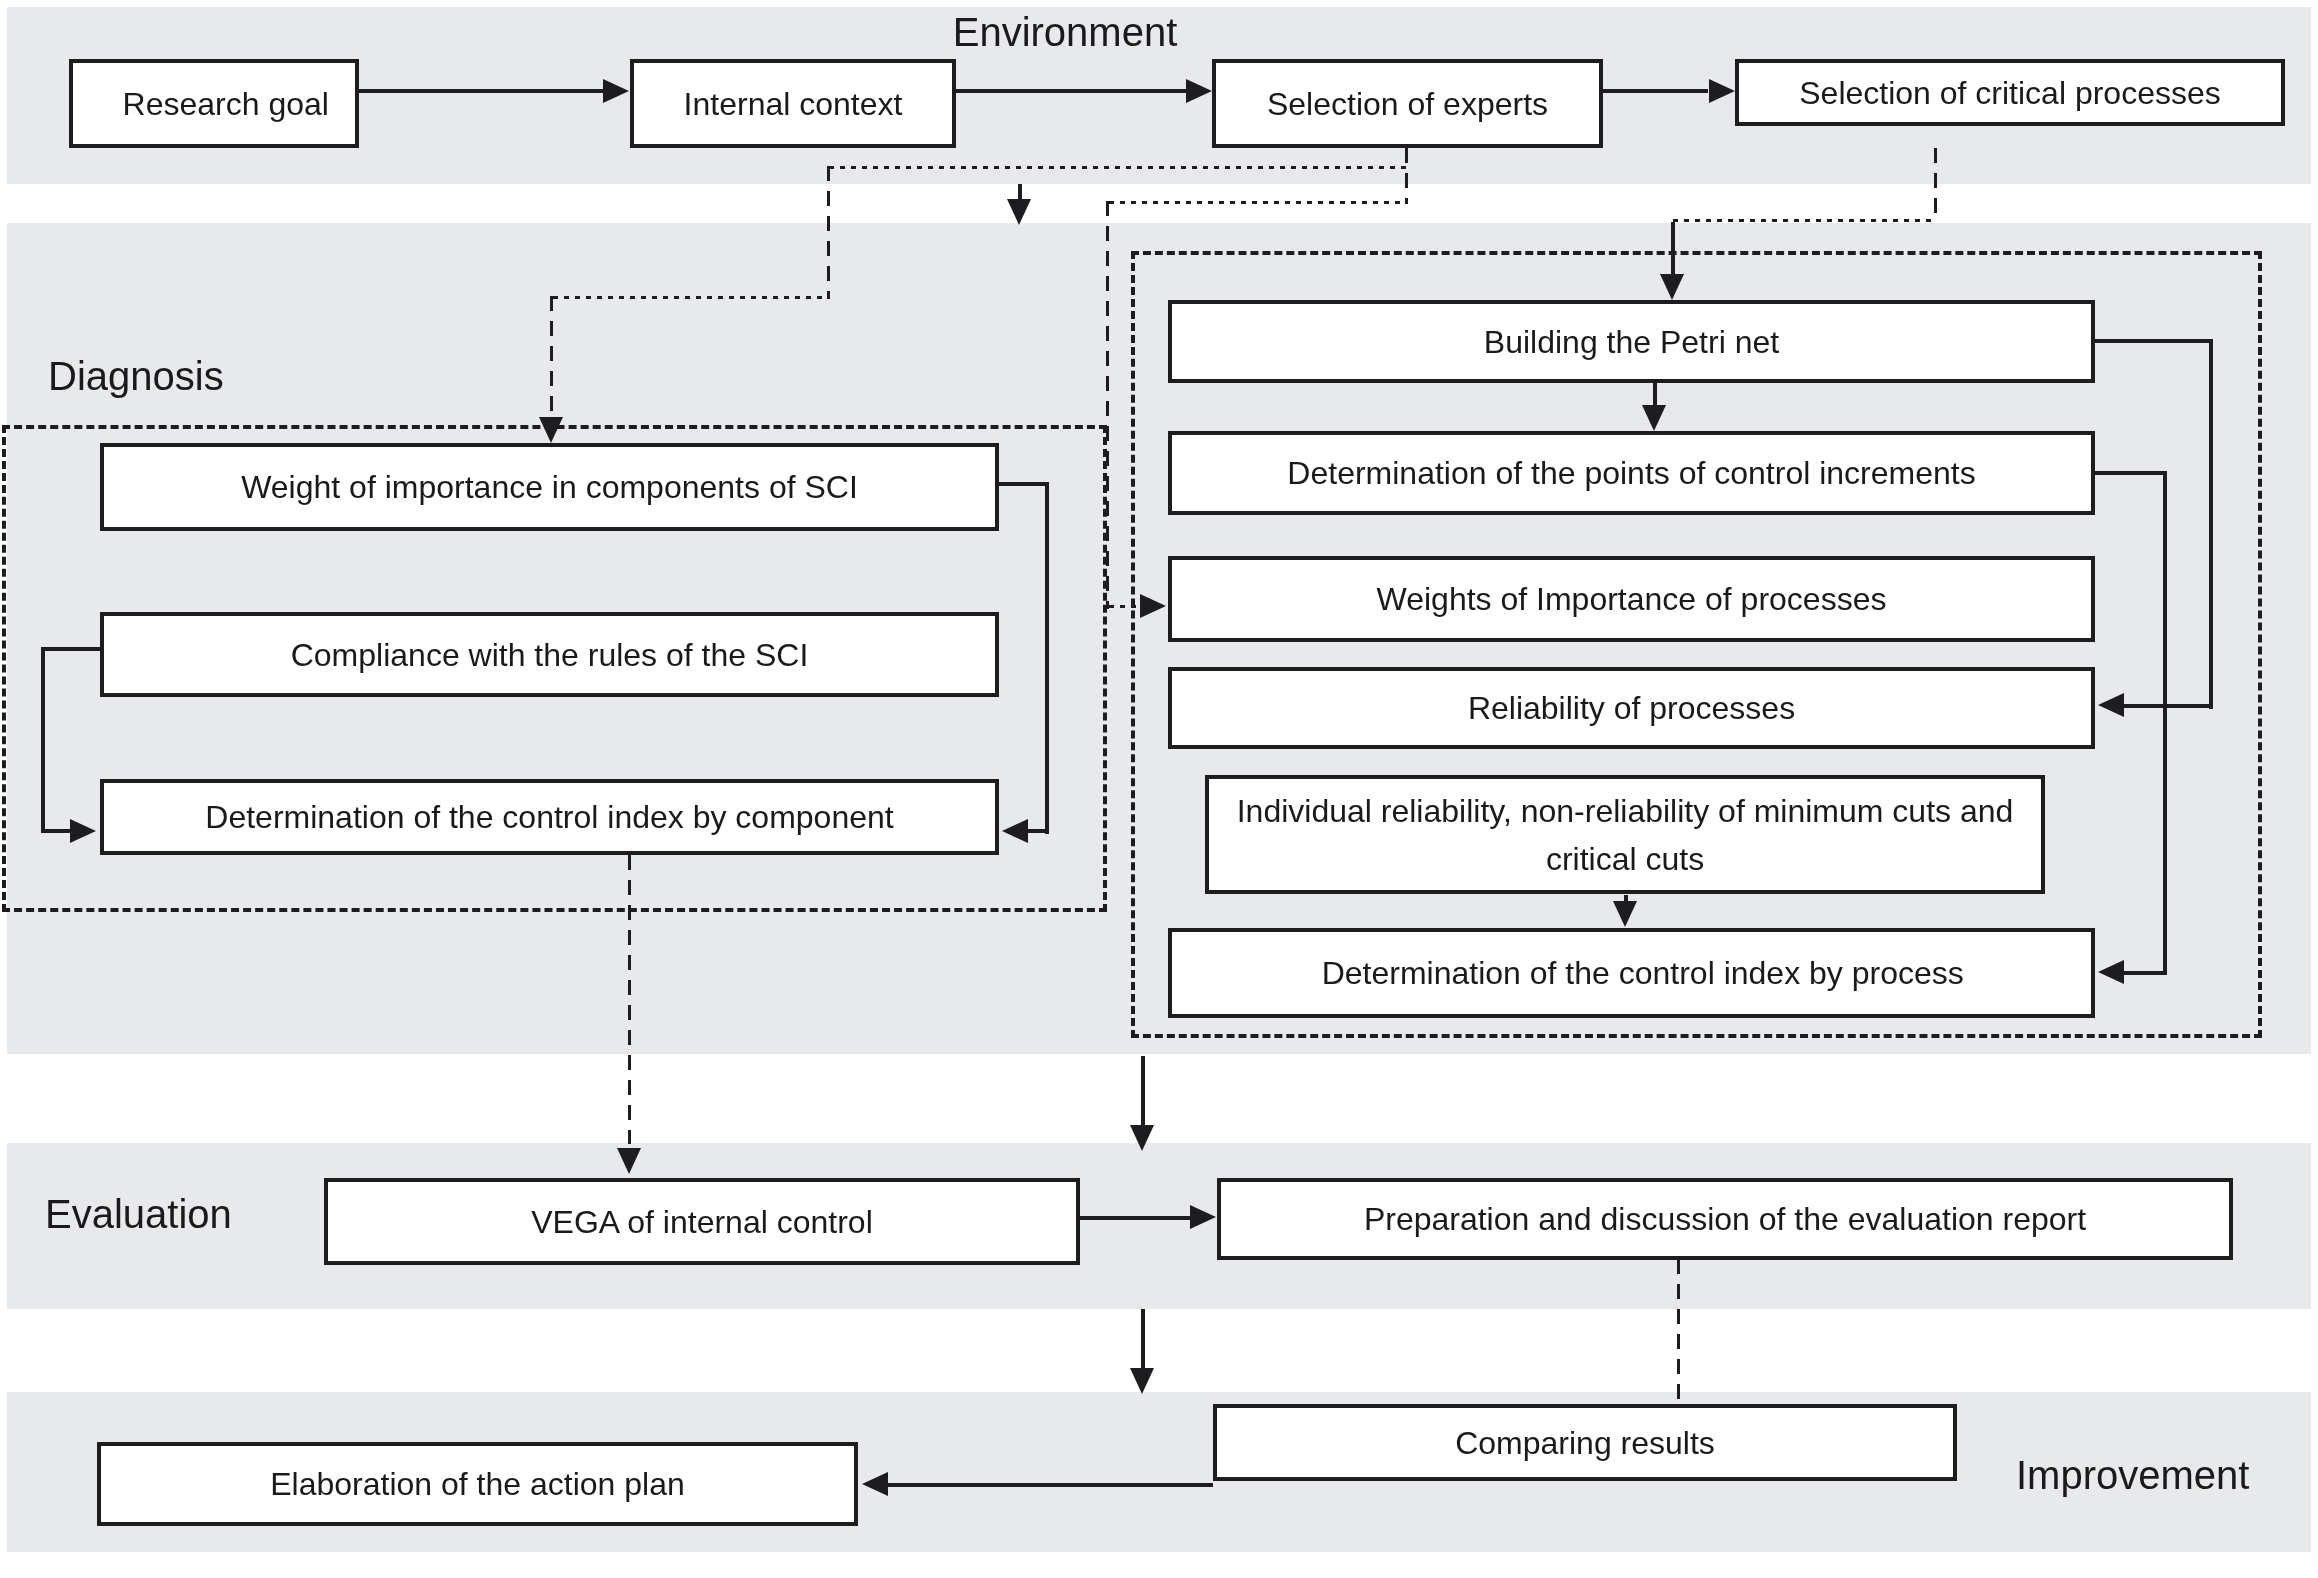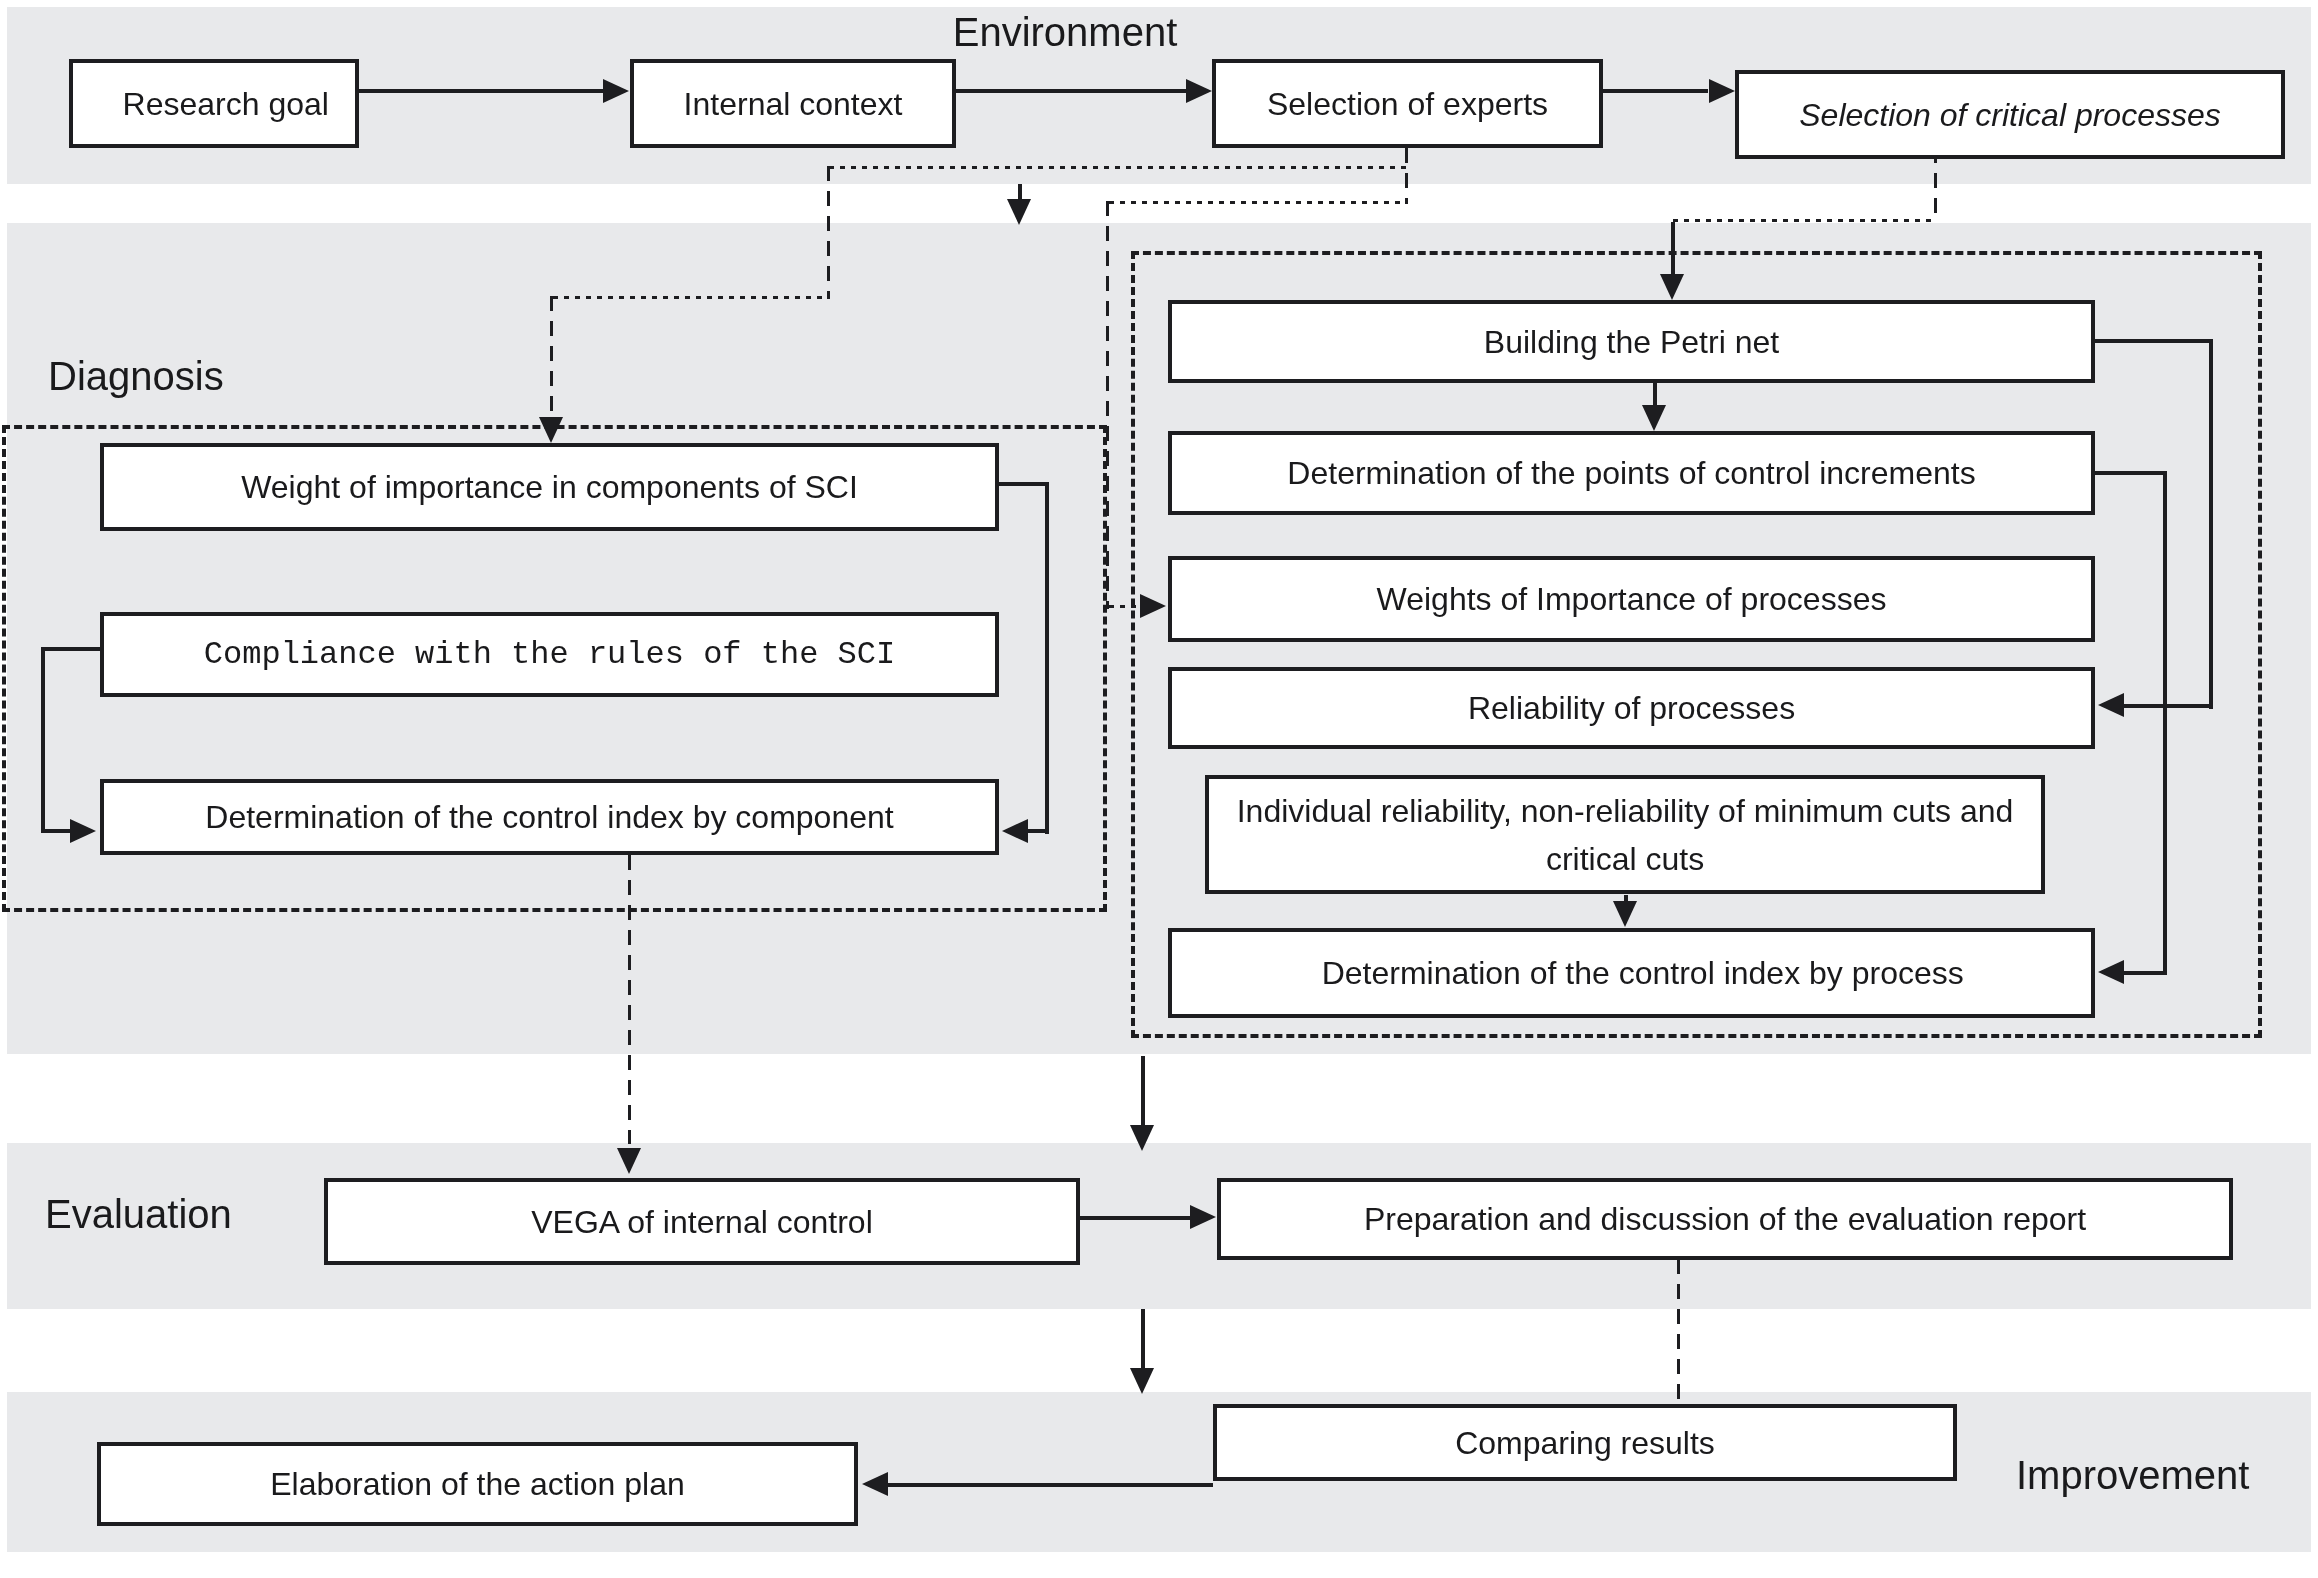--- a/index.html
+++ b/index.html
@@ -36,24 +36,24 @@
   <div class="lbl" style="left:48px;top:354px;">Diagnosis</div>
   <div class="lbl" style="left:45px;top:1192px;">Evaluation</div>
   <div class="lbl" style="left:2016px;top:1453px;">Improvement</div>
 
   <div class="grp" style="left:2.2px;top:425px;width:1097px;height:479px;"></div>
   <div class="grp" style="left:1131px;top:251px;width:1123px;height:779px;"></div>
 
   <div class="bx" style="left:69px;top:59px;width:290px;height:89px;padding-left:41px;">Research goal</div>
   <div class="bx" style="left:630px;top:59px;width:326px;height:89px;">Internal context</div>
   <div class="bx" style="left:1212px;top:59px;width:391px;height:89px;">Selection of experts</div>
-  <div class="bx" style="left:1735px;top:70px;width:550px;height:89px;font-style:italic;">Selection of critical processes</div>
+  <div class="bx" style="left:1735px;top:59px;width:550px;height:67px;">Selection of critical processes</div>
 
   <div class="bx" style="left:100px;top:443px;width:899px;height:88px;">Weight of importance in components of SCI</div>
-  <div class="bx" style="left:100px;top:612px;width:899px;height:85px;font-family:Liberation Mono, monospace;">Compliance with the rules of the SCI</div>
+  <div class="bx" style="left:100px;top:612px;width:899px;height:85px;">Compliance with the rules of the SCI</div>
   <div class="bx" style="left:100px;top:779px;width:899px;height:76px;">Determination of the control index by component</div>
 
   <div class="bx" style="left:1168px;top:300px;width:927px;height:83px;">Building the Petri net</div>
   <div class="bx" style="left:1168px;top:431px;width:927px;height:84px;">Determination of the points of control increments</div>
   <div class="bx" style="left:1168px;top:556px;width:927px;height:86px;">Weights of Importance of processes</div>
   <div class="bx" style="left:1168px;top:667px;width:927px;height:82px;">Reliability of processes</div>
   <div class="bx" style="left:1205px;top:775px;width:840px;height:119px;padding:0 14.6px;">Individual reliability, non-reliability of minimum cuts and critical cuts</div>
   <div class="bx" style="left:1168px;top:928px;width:927px;height:90px;padding-left:40px;">Determination of the control index by process</div>
 
   <div class="bx" style="left:324px;top:1178px;width:756px;height:87px;">VEGA of internal control</div>

